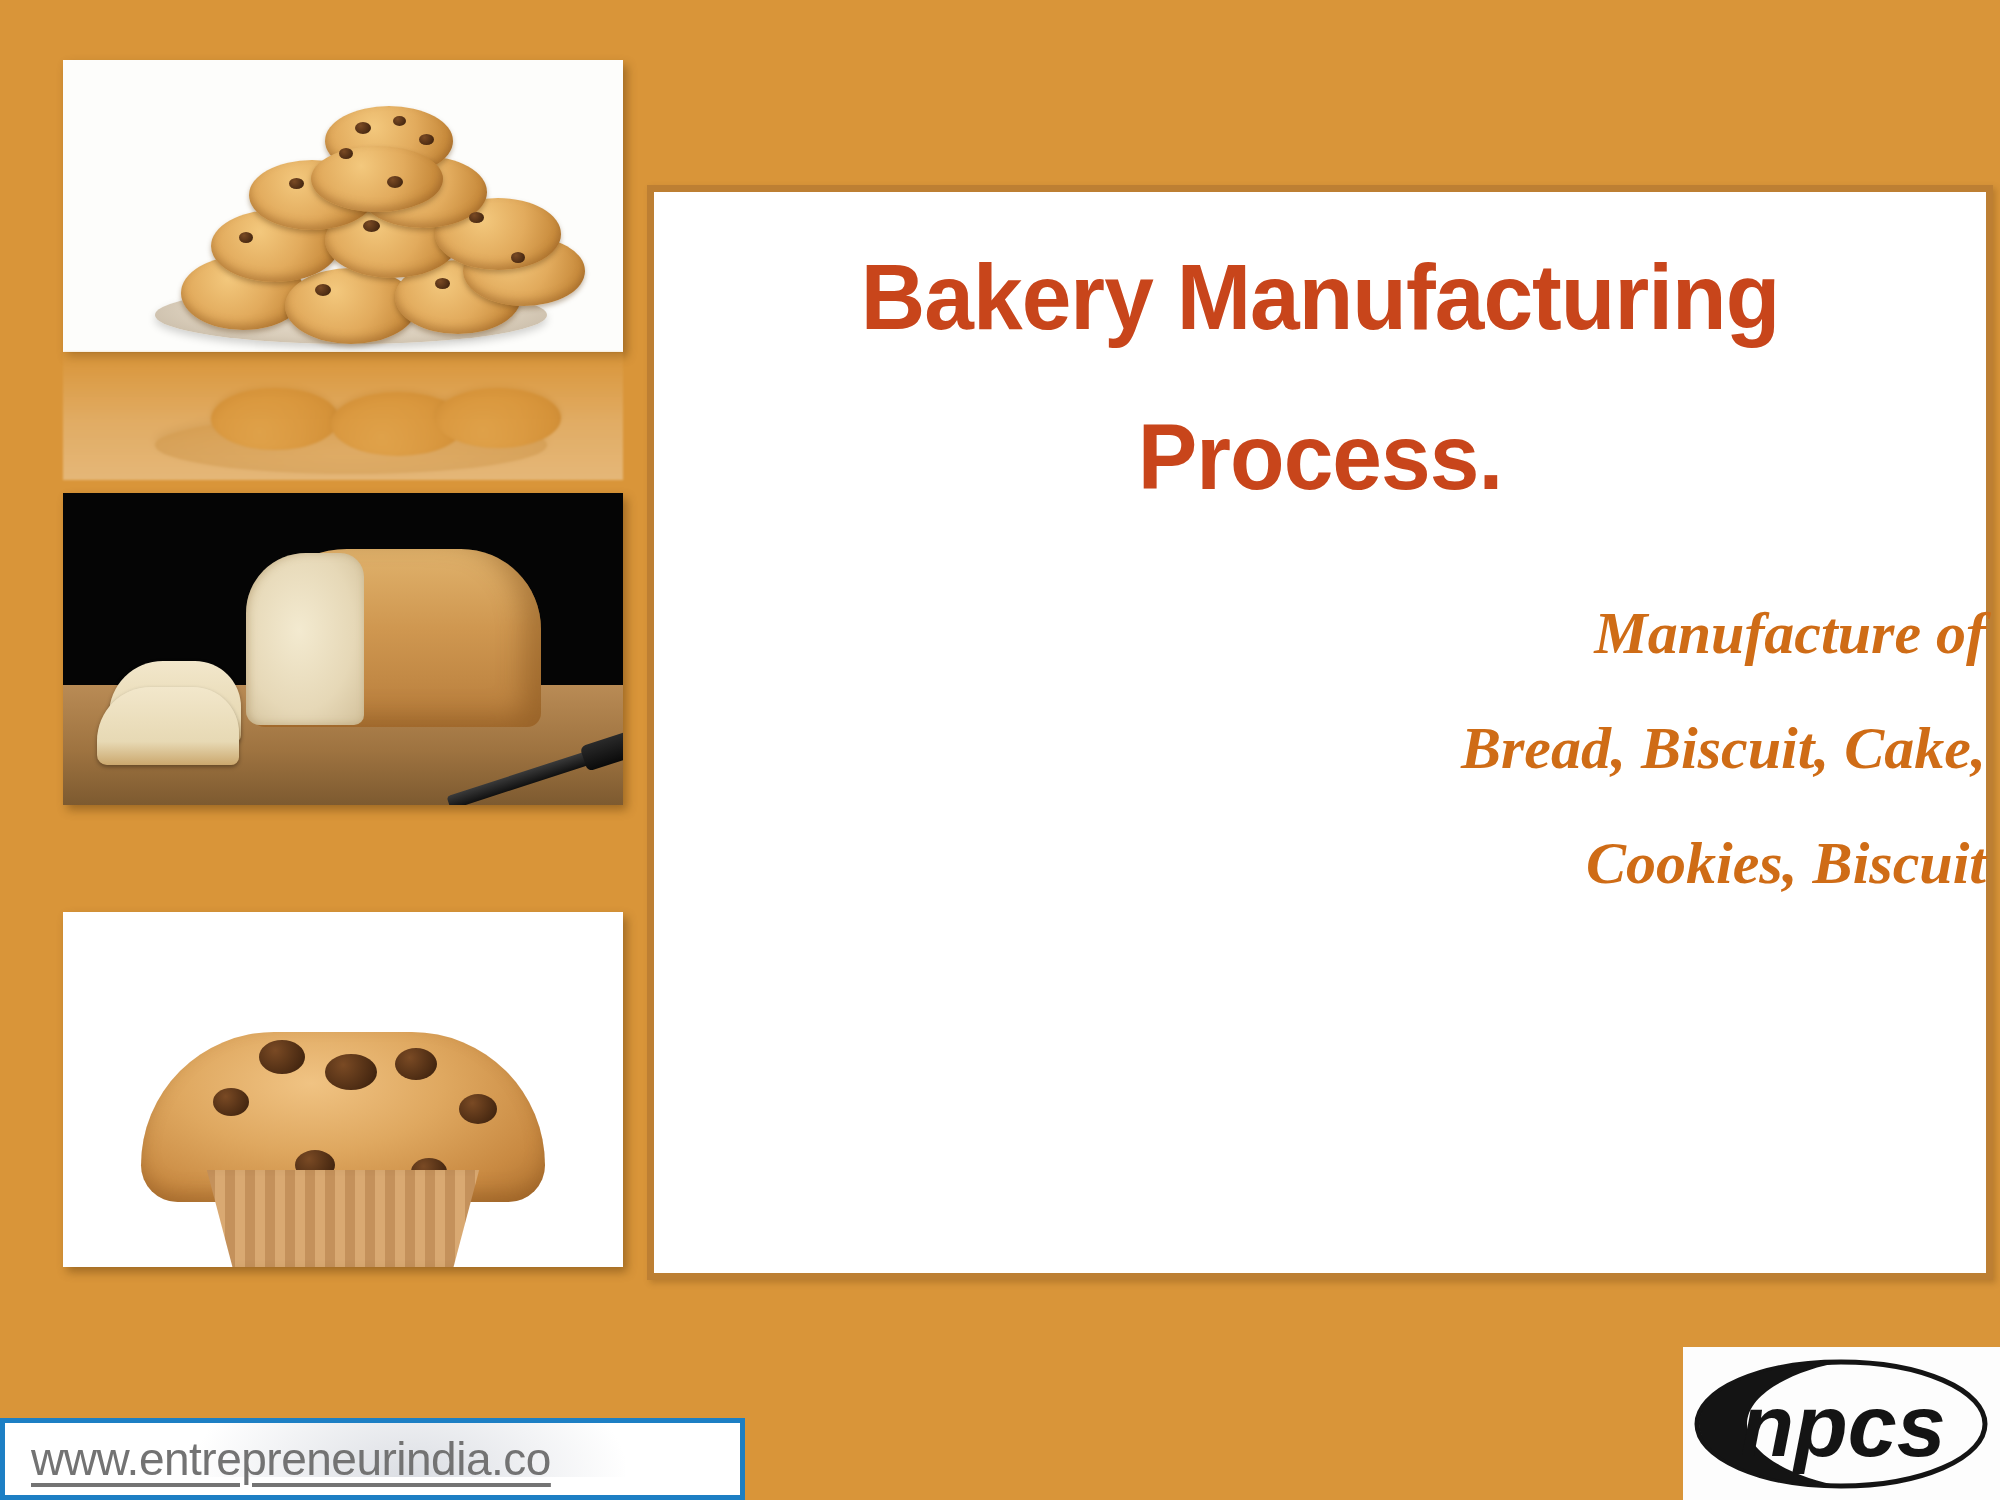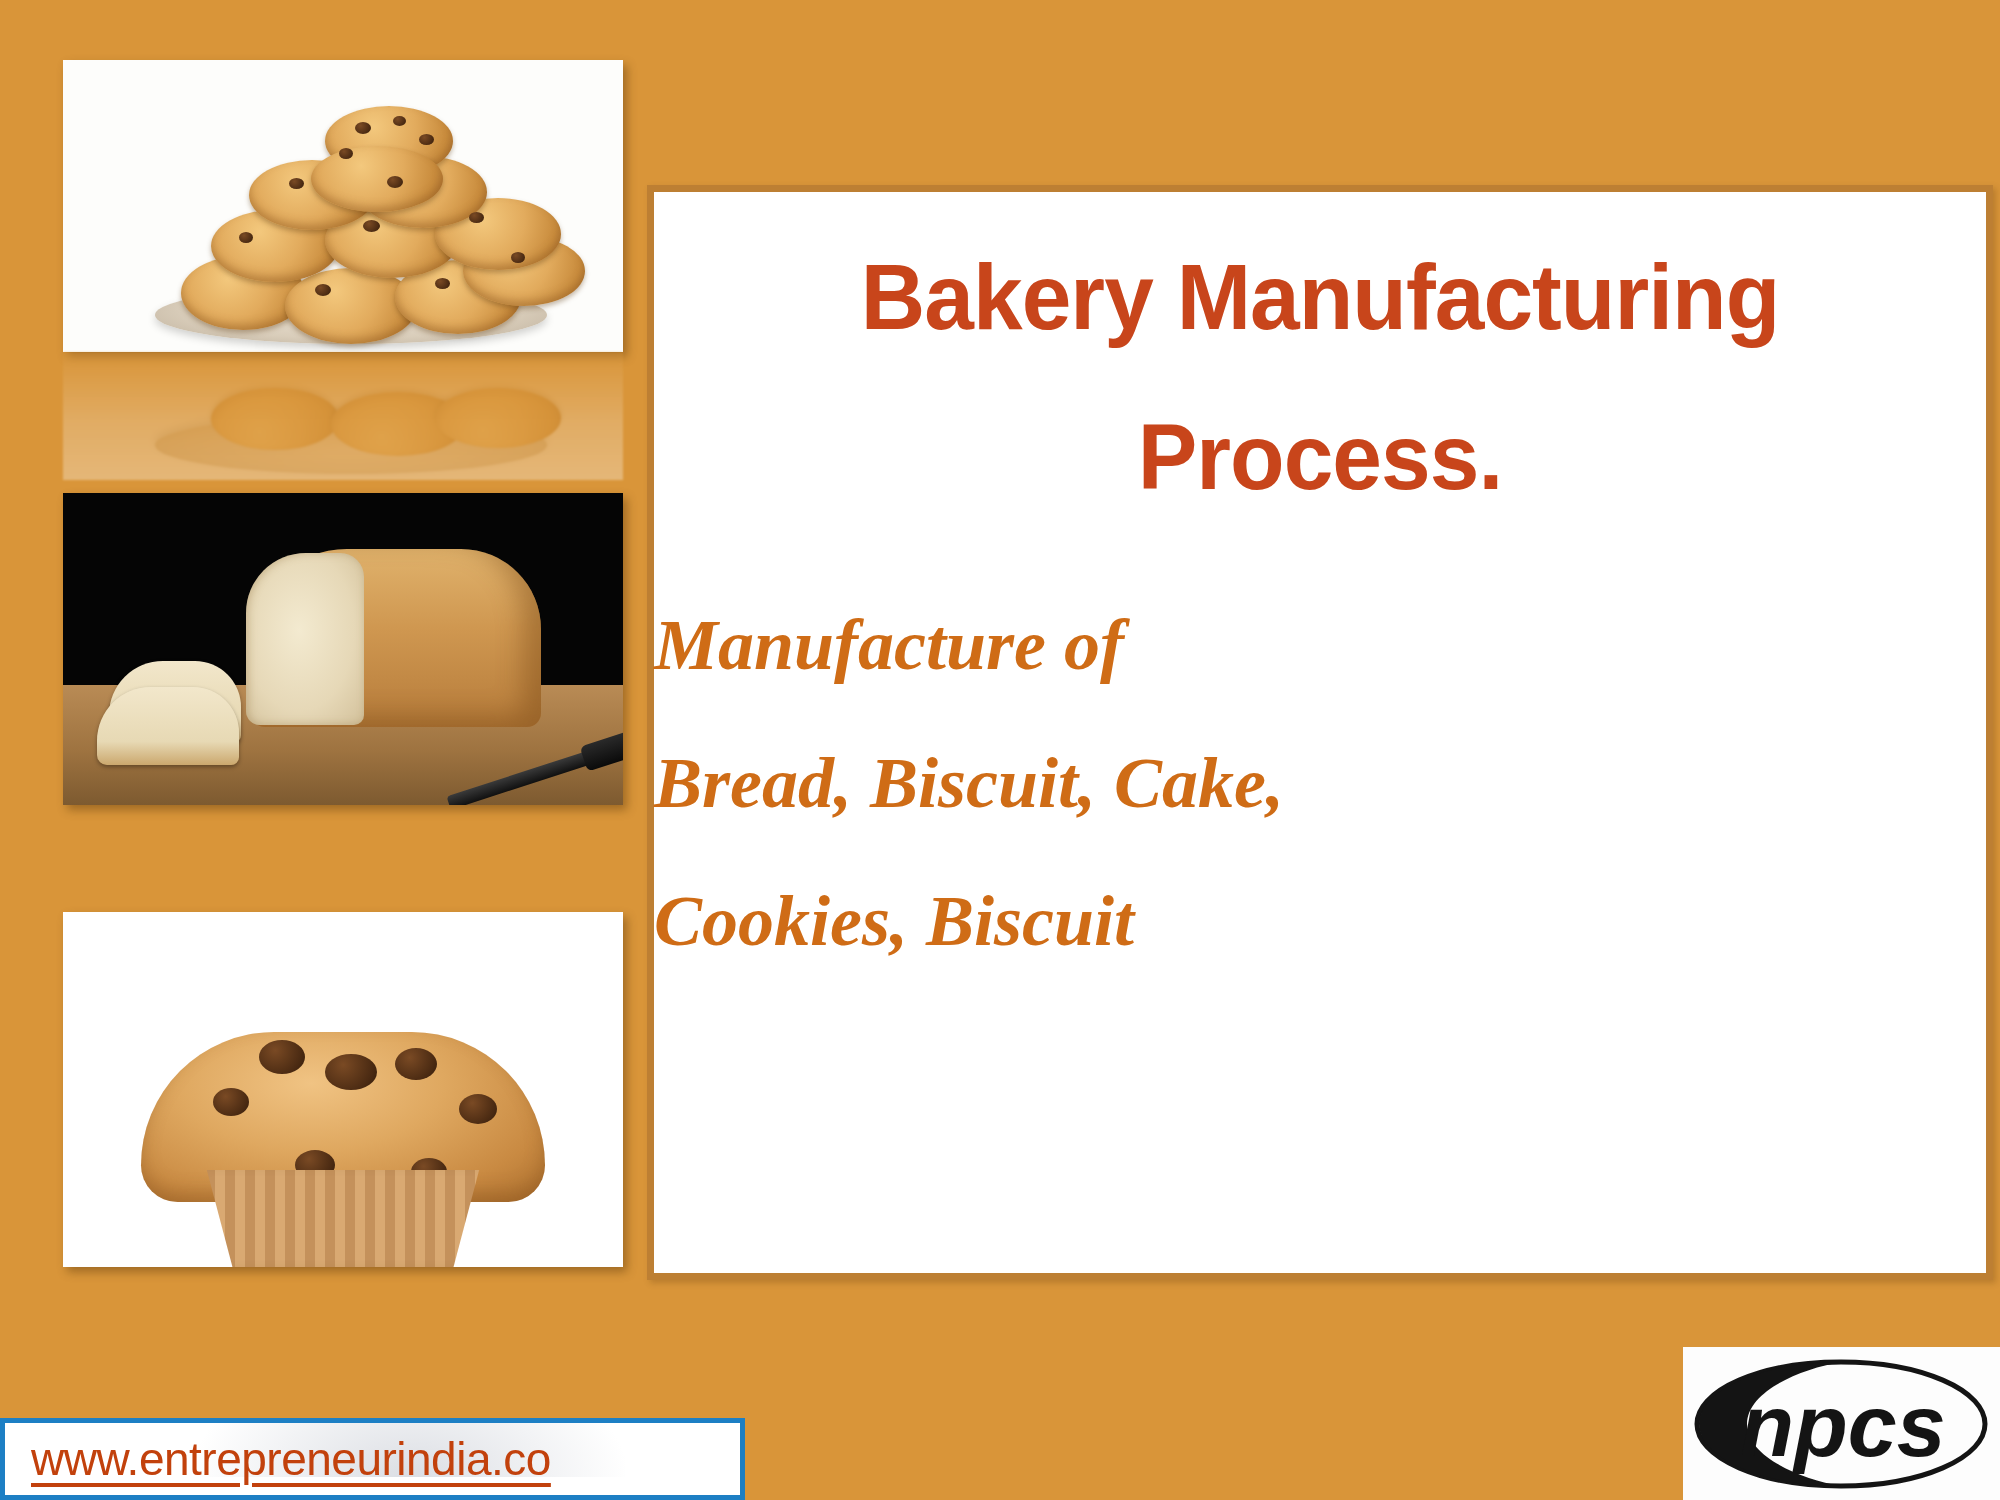--- a/index.html
+++ b/index.html
@@ -154,26 +154,26 @@
     font-family: "Liberation Sans", sans-serif;
     font-weight: bold;
     font-size: 93px;
     line-height: 1.72;
     letter-spacing: -1px;
     white-space: nowrap;
     transform: scaleX(0.96);
   }
   .subtitle {
     width: 100%;
-    text-align: left;
+    text-align: right;
     color: #cf6c16;
     font-family: "Liberation Serif", serif;
     font-weight: bold;
     font-style: italic;
-    font-size: 72px;
+    font-size: 60px;
     line-height: 1.92;
     white-space: nowrap;
   }
   .subtitle.line1 { margin-top: 38px; }
 
   
   .url-box {
     position: absolute;
     left: 0;
     top: 1418px;
@@ -189,21 +189,21 @@
   .url-box::before {
     content: "";
     position: absolute;
     left: 190px; top: -66px;
     width: 430px; height: 120px;
     background: radial-gradient(ellipse at 50% 100%, rgba(190,195,205,.55) 0%, rgba(255,255,255,0) 72%);
   }
   .url-text {
     position: relative;
     padding-left: 26px;
-    color: #c2410c;
+    color: #737373;
     font-family: "Liberation Sans", sans-serif;
     font-size: 46px;
     letter-spacing: -0.5px;
     text-decoration: underline;
     text-decoration-thickness: 4px;
     text-underline-offset: 8px;
     white-space: nowrap;
   }
 
   

